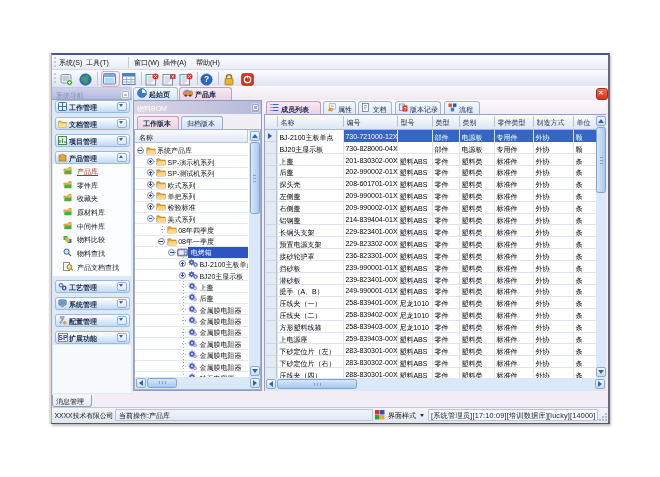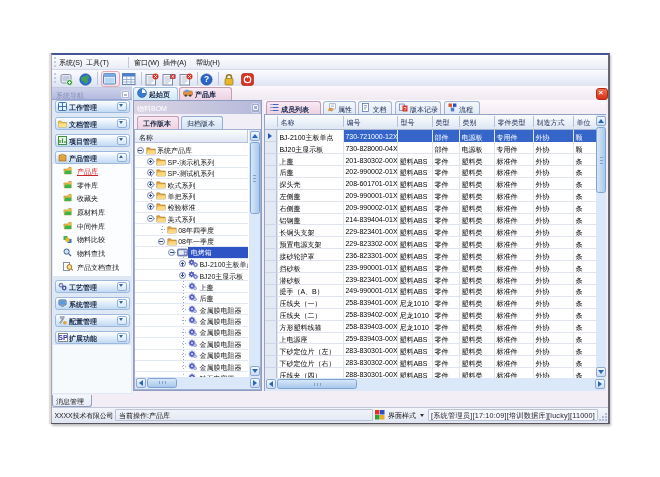--- a/index.html
+++ b/index.html
@@ -751,20 +751,20 @@
 <div class="abs ell" style="left:119px;top:411px;width:250px;font-size:7px;color:#111;">当前操作:产品库</div>
 <div class="abs" style="left:375px;top:410px;width:10px;height:10px;"><svg width="10" height="10" viewBox="0 0 10 10">
       <rect x="0" y="0" width="4.5" height="4.5" fill="#e03020"></rect>
       <rect x="5" y="0" width="4.5" height="4.5" fill="#2a50c8"></rect>
       <rect x="0" y="5" width="4.5" height="4.5" fill="#30a030"></rect>
       <rect x="5" y="5" width="4.5" height="4.5" fill="#e8b020"></rect>
     </svg></div>
 <div class="abs ell" style="left:388px;top:411px;width:30px;font-size:7px;color:#111;">界面样式</div>
 <div class="abs" style="left:420px;top:414px;width:0;height:0;border-left:2.5px solid transparent;border-right:2.5px solid transparent;border-top:3.5px solid #333;"></div>
 <div class="abs" style="left:428px;top:408.5px;width:170px;height:12.5px;border:1px solid #b9c2d6;background:#f6f8fc;border-radius:1px;"></div>
-<div class="abs ell" style="left:431px;top:411px;width:165px;font-size:7.2px;letter-spacing:.22px;color:#223;">[系统管理员][17:10:09][培训数据库][lucky][11000]</div>
+<div class="abs ell" style="left:431px;top:411px;width:165px;font-size:7.2px;letter-spacing:.22px;color:#223;">[系统管理员][17:10:09][培训数据库][lucky][14000]</div>
 <div class="abs" style="left:599px;top:413px;width:8px;height:8px;"><svg width="8" height="8" viewBox="0 0 8 8">
       <circle cx="7" cy="1" r="0.9" fill="#9aa4c0"></circle>
       <circle cx="7" cy="4" r="0.9" fill="#9aa4c0"></circle>
       <circle cx="7" cy="7" r="0.9" fill="#9aa4c0"></circle>
       <circle cx="4" cy="4" r="0.9" fill="#9aa4c0"></circle>
       <circle cx="4" cy="7" r="0.9" fill="#9aa4c0"></circle>
       <circle cx="1" cy="7" r="0.9" fill="#9aa4c0"></circle>
     </svg></div>
 </body></html>

